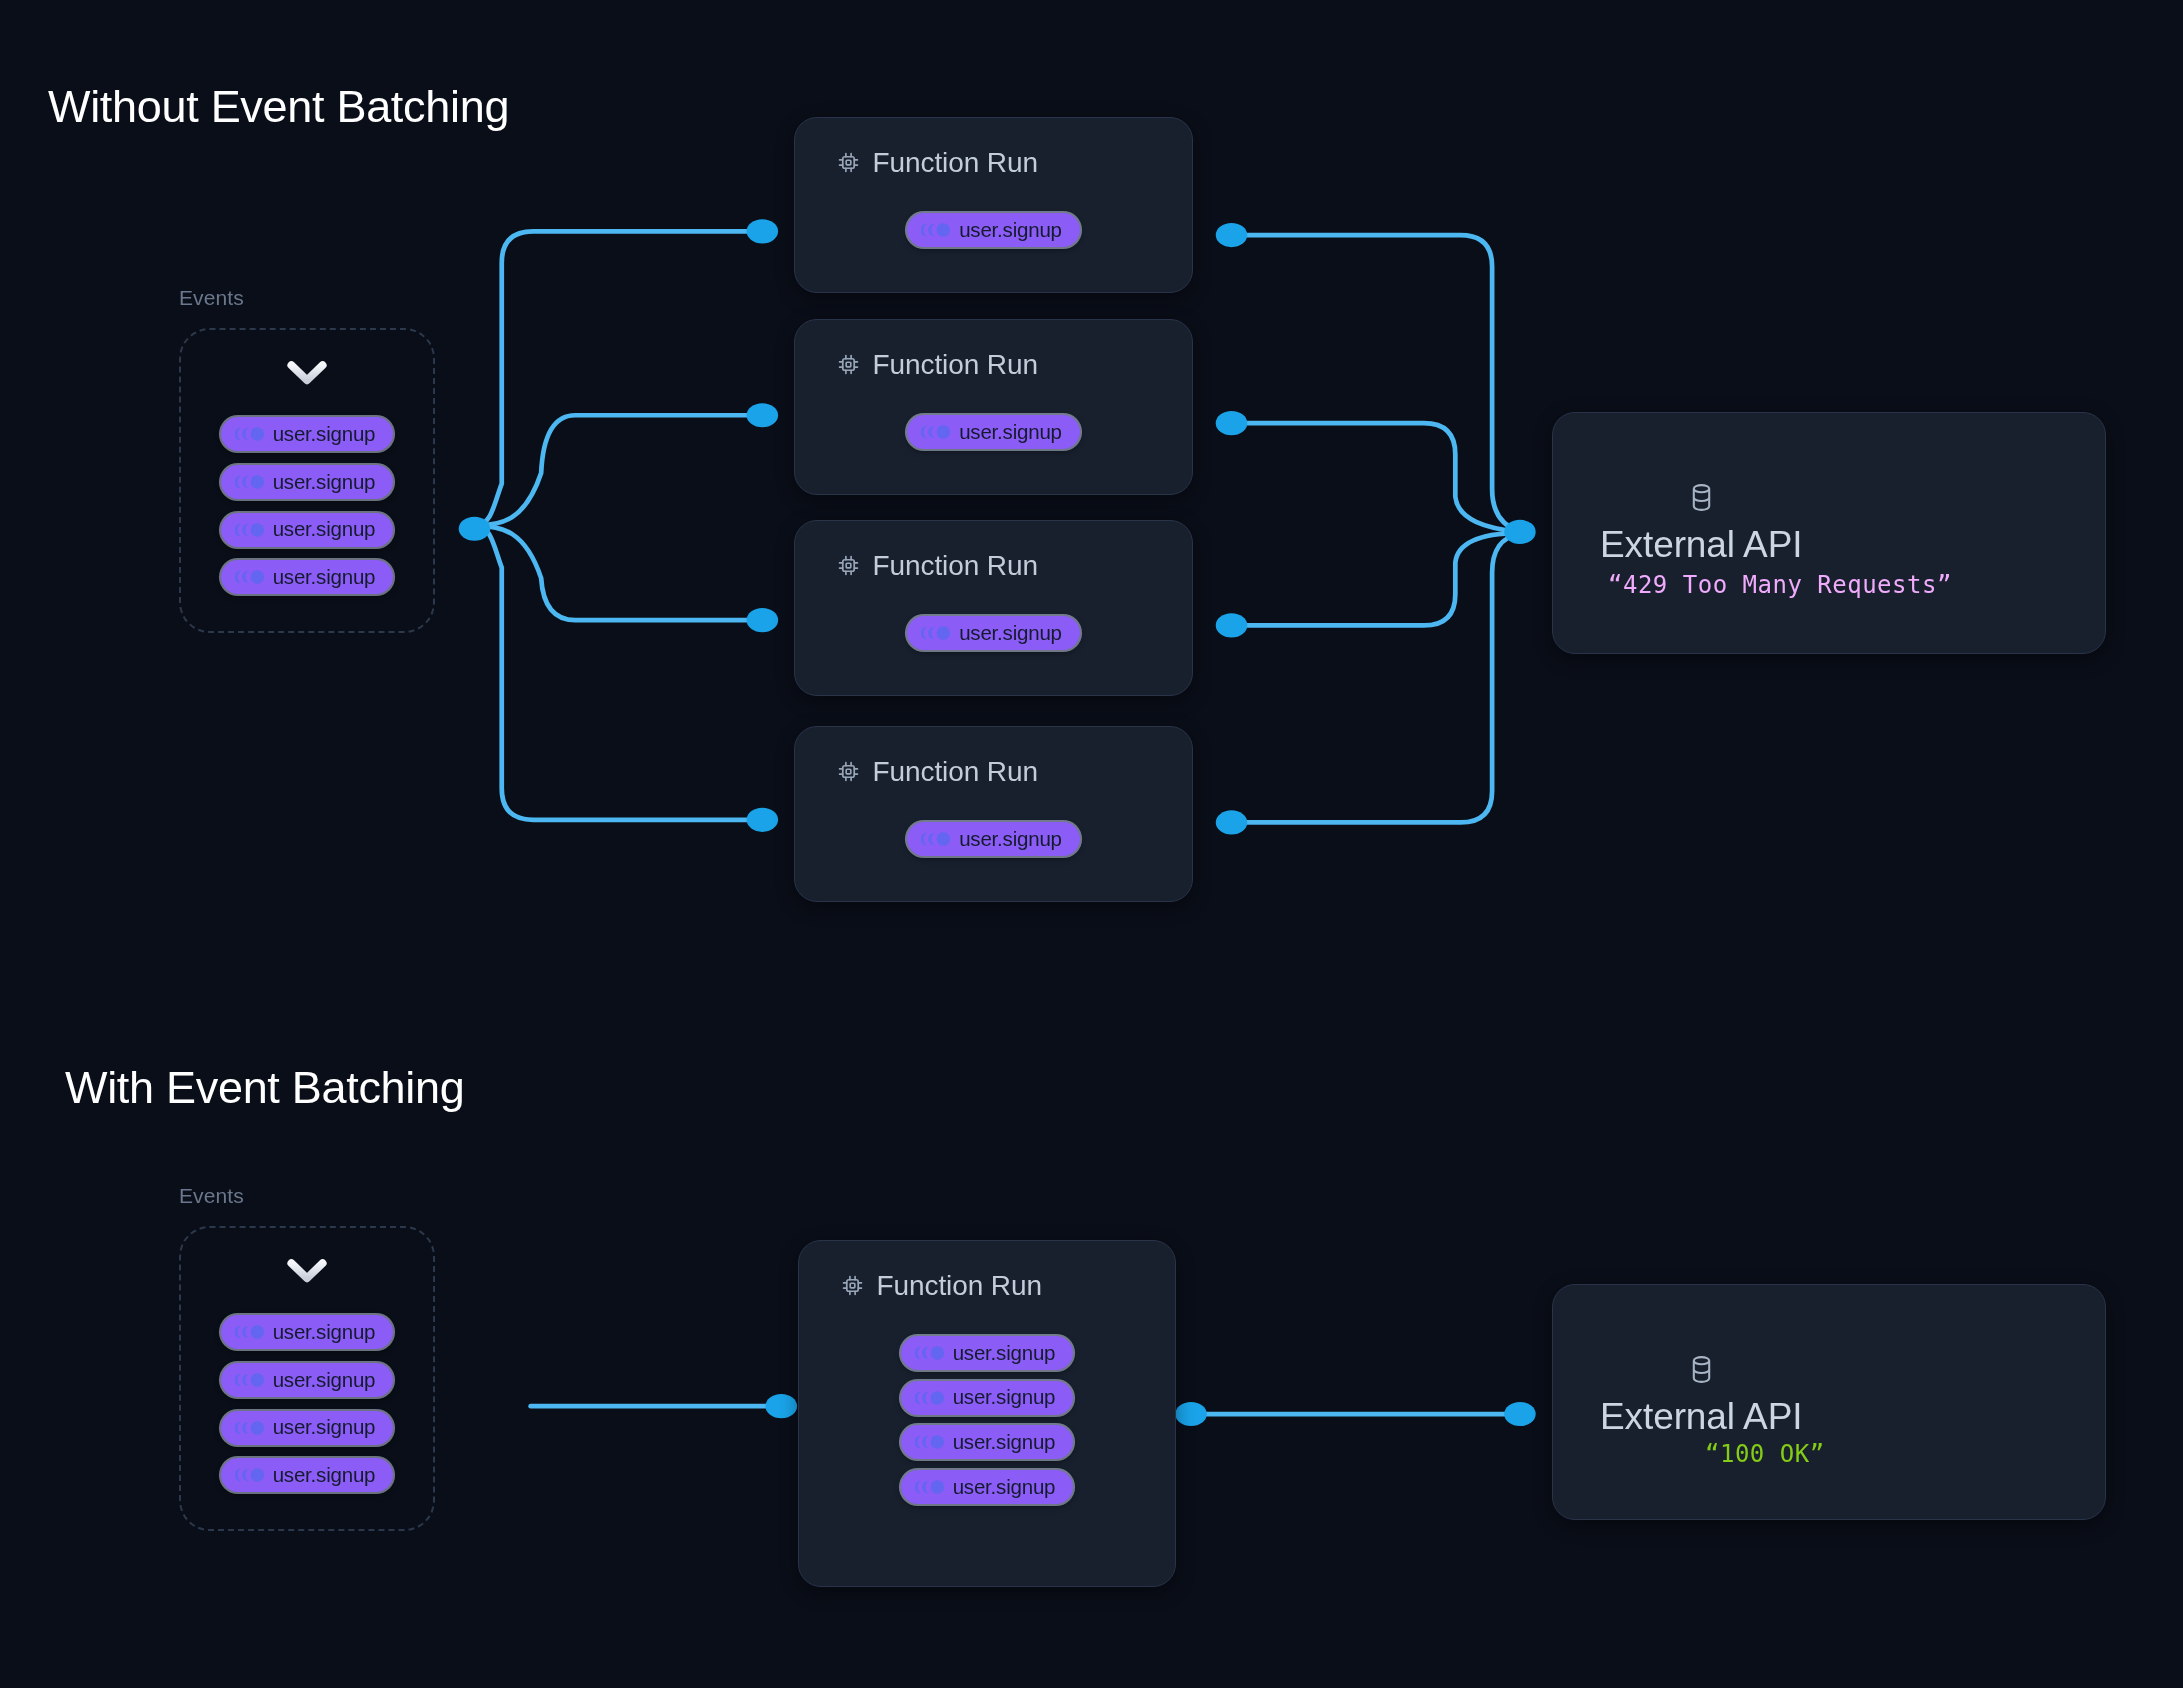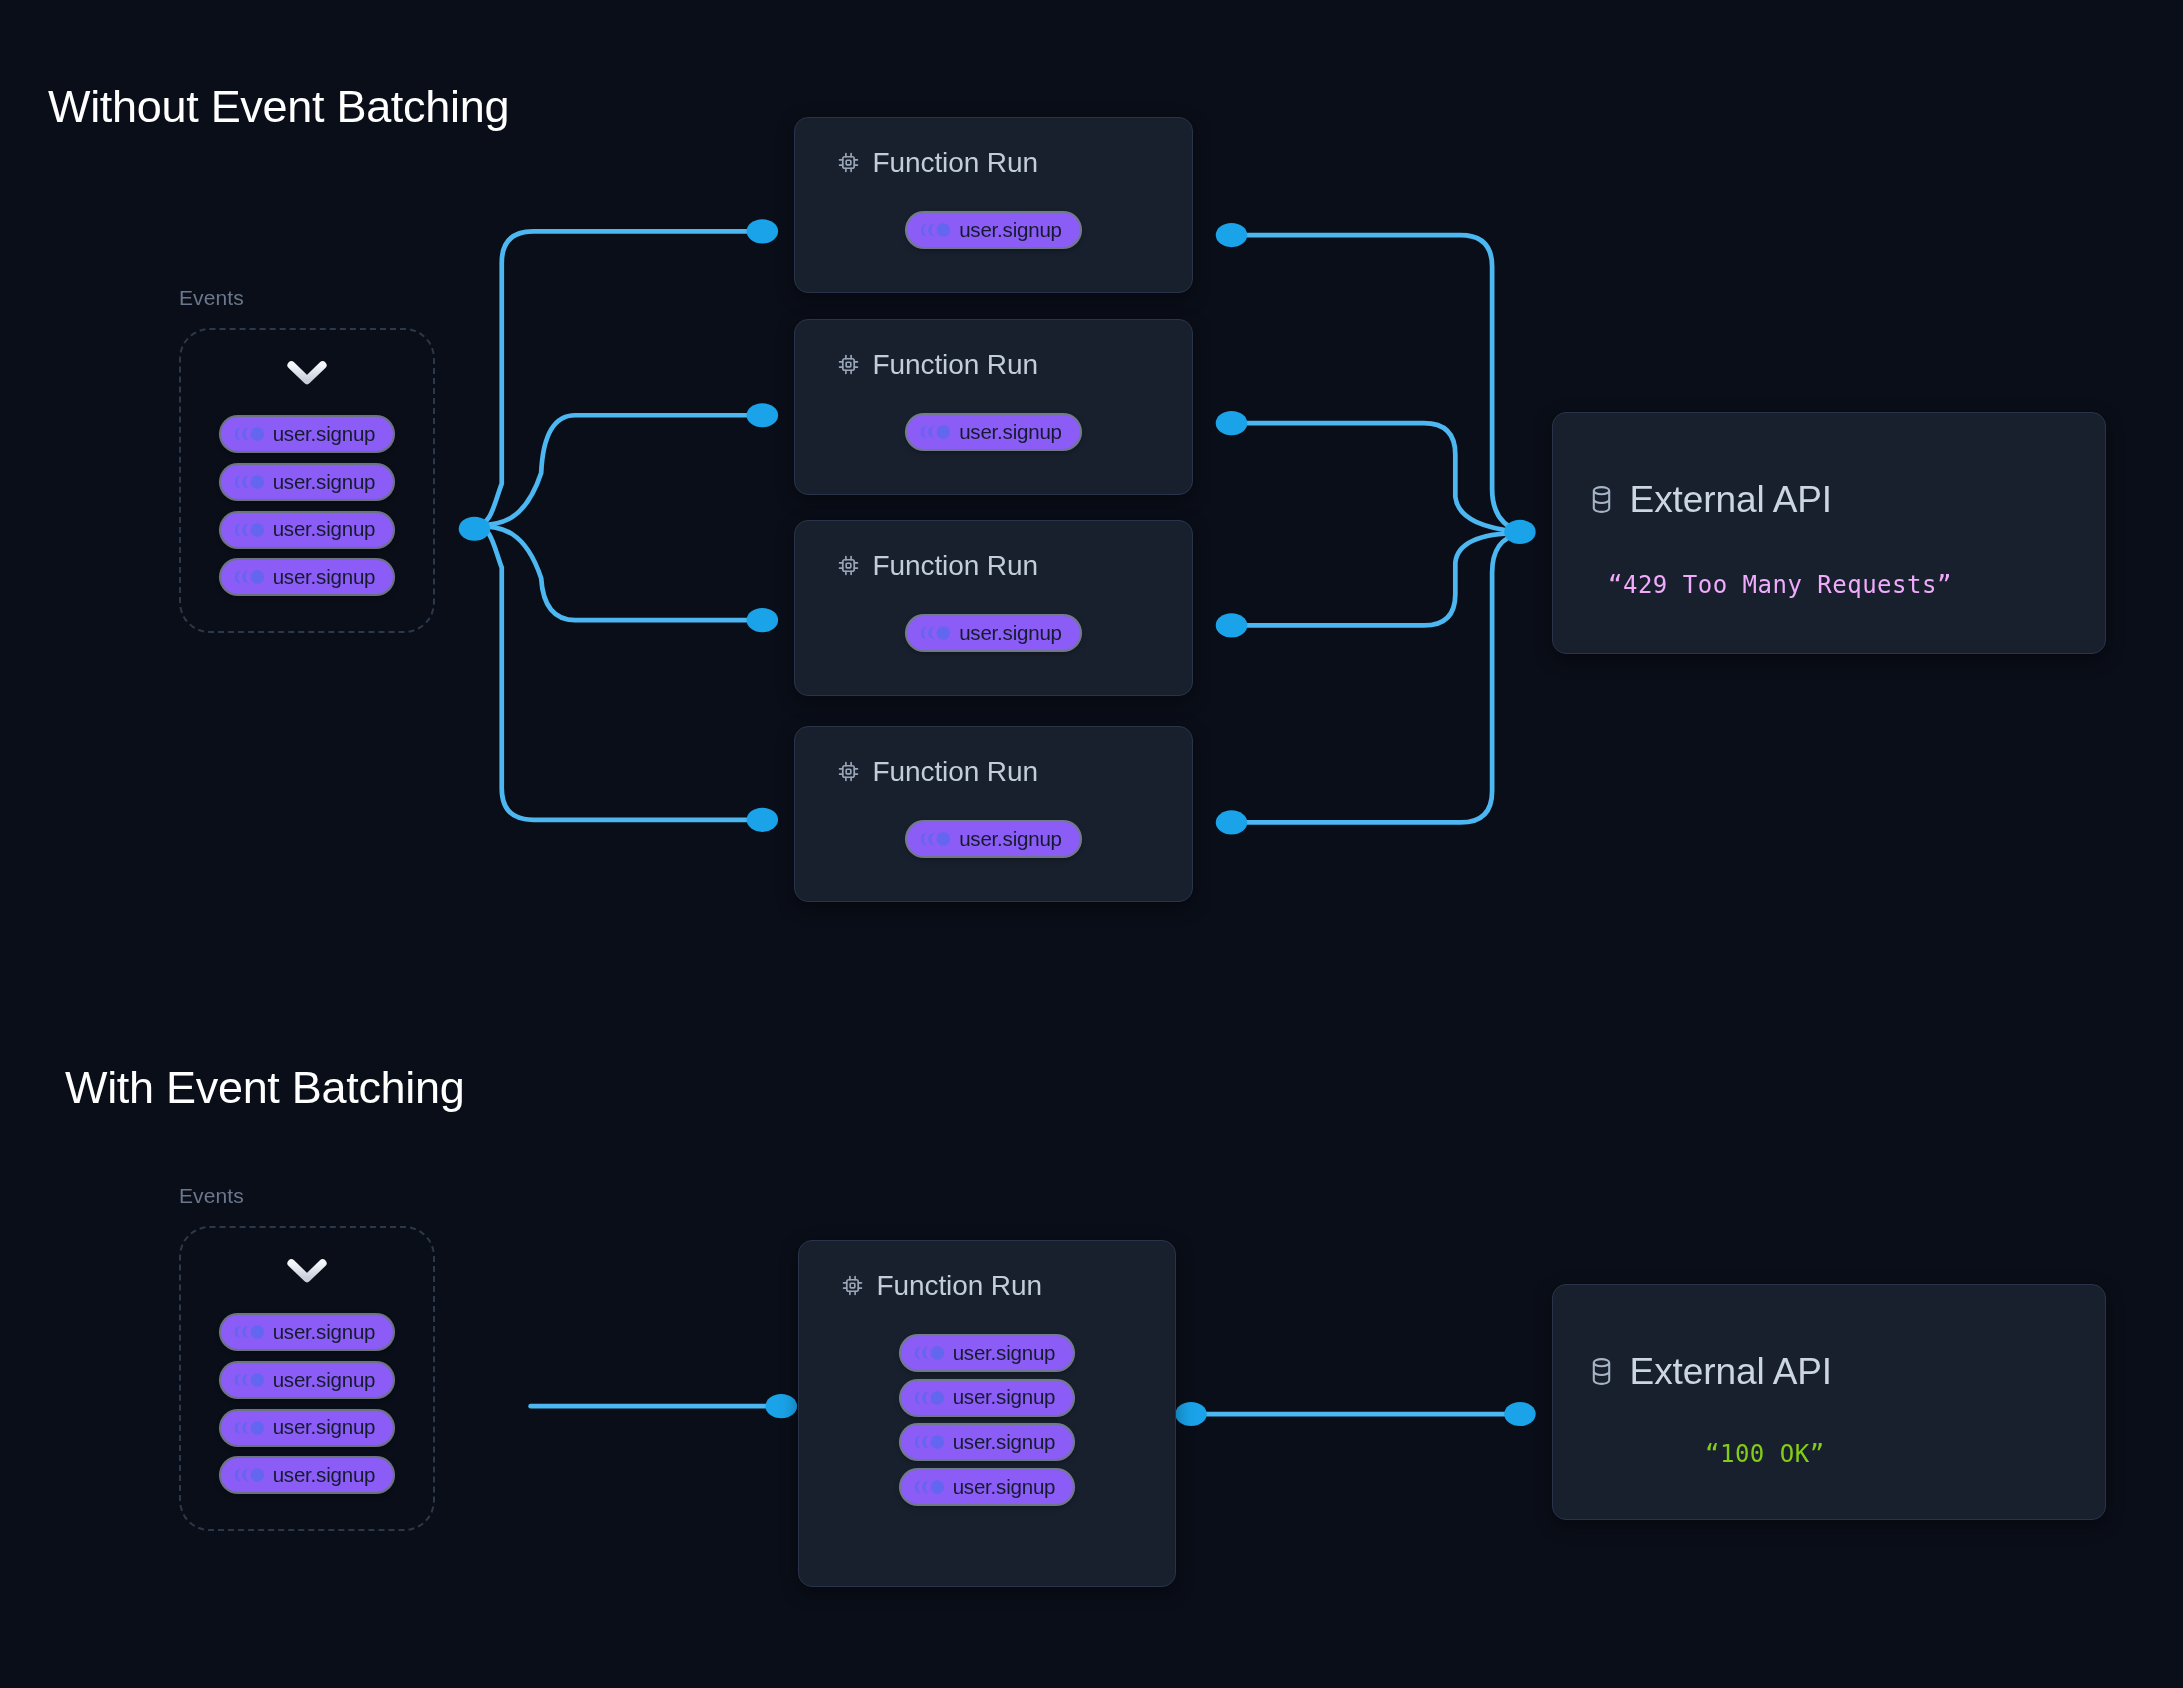--- a/index.html
+++ b/index.html
@@ -77,21 +77,21 @@
     letter-spacing: -0.2px;
     line-height: 1;
   }
   .pill .pill-icon { display: block; flex: 0 0 auto; }
 
   
   .card {
     position: absolute;
     background: #18202e;
     border: 1.6px solid #29344a;
-    border-radius: 14px;
+    border-radius: 23px;
     box-shadow: 0 5.3px 18px rgba(0,0,0,0.40);
   }
   .card-head {
     display: flex;
     align-items: center;
     gap: 11.6px;
     white-space: nowrap;
   }
   .card-head .head-label {
     color: #c3cdda;
@@ -102,21 +102,21 @@
   .fn-card .card-head .head-label { font-size: 28px; }
   .fn-card .pill-area {
     position: absolute;
     left: 0; right: 0;
     display: flex;
     flex-direction: column;
     align-items: center;
     gap: 10.5px;
   }
 
-  .api-card .card-head { position: absolute; left: 32px; top: 68px; }
+  .api-card .card-head { position: absolute; left: 47px; top: 68px; flex-direction: column; }
   .api-card .card-head .head-label { font-size: 37px; color: #ccd6e2; }
   .api-card .status {
     position: absolute;
     left: 55px;
     font-family: "DejaVu Sans Mono", "Liberation Mono", monospace;
     font-size: 24px;
     letter-spacing: 0.5px;
     white-space: nowrap;
   }
 

